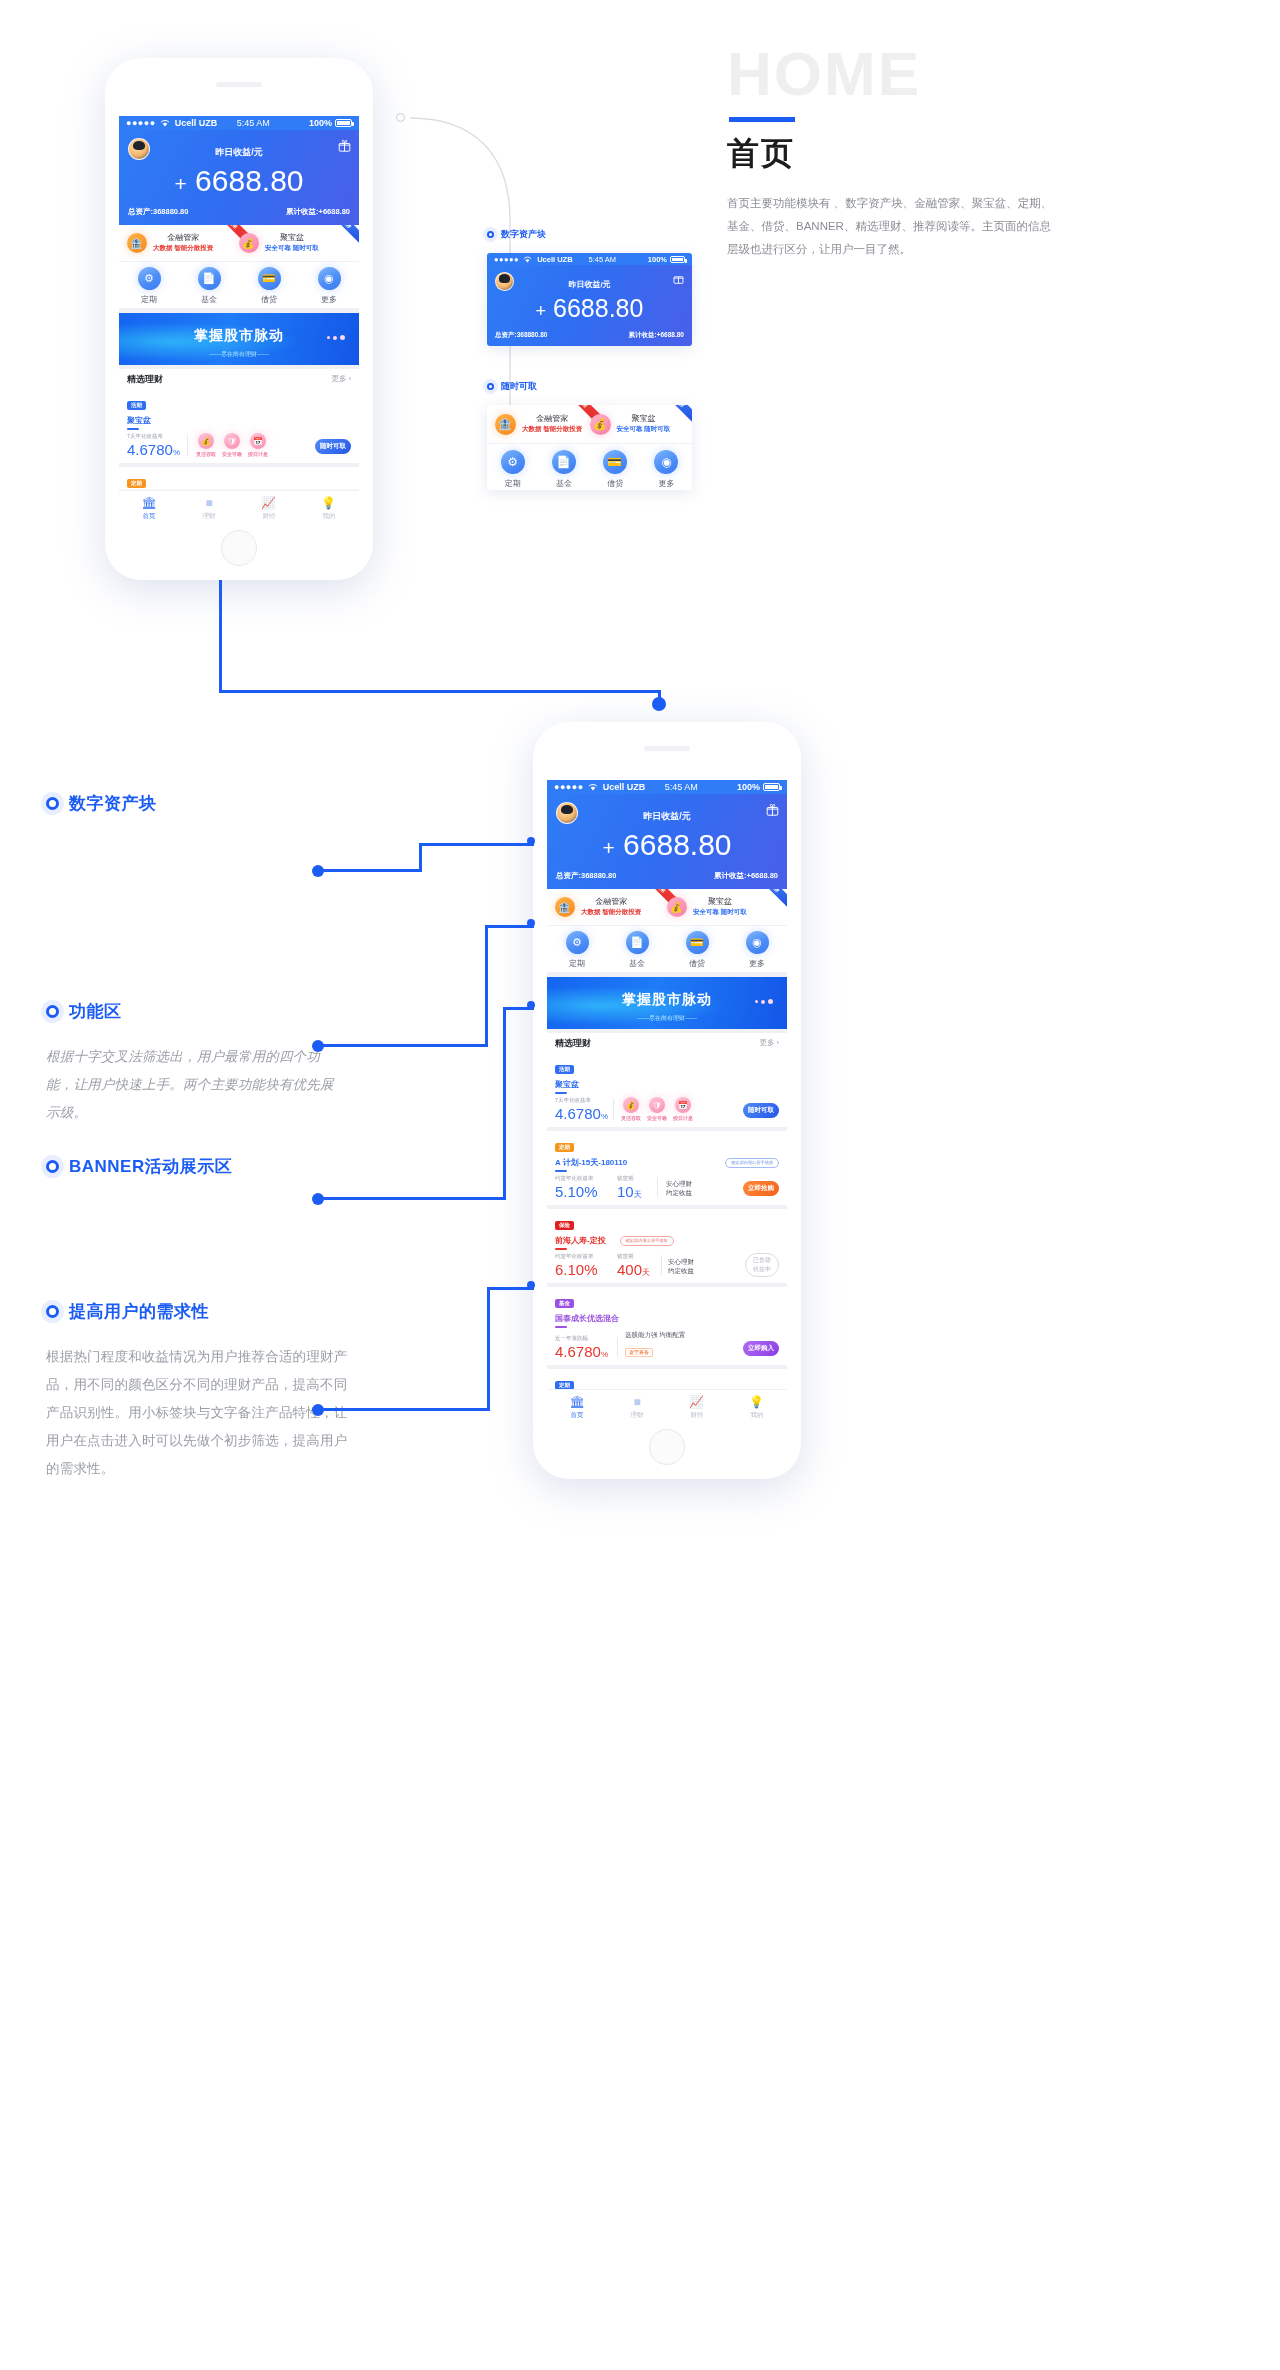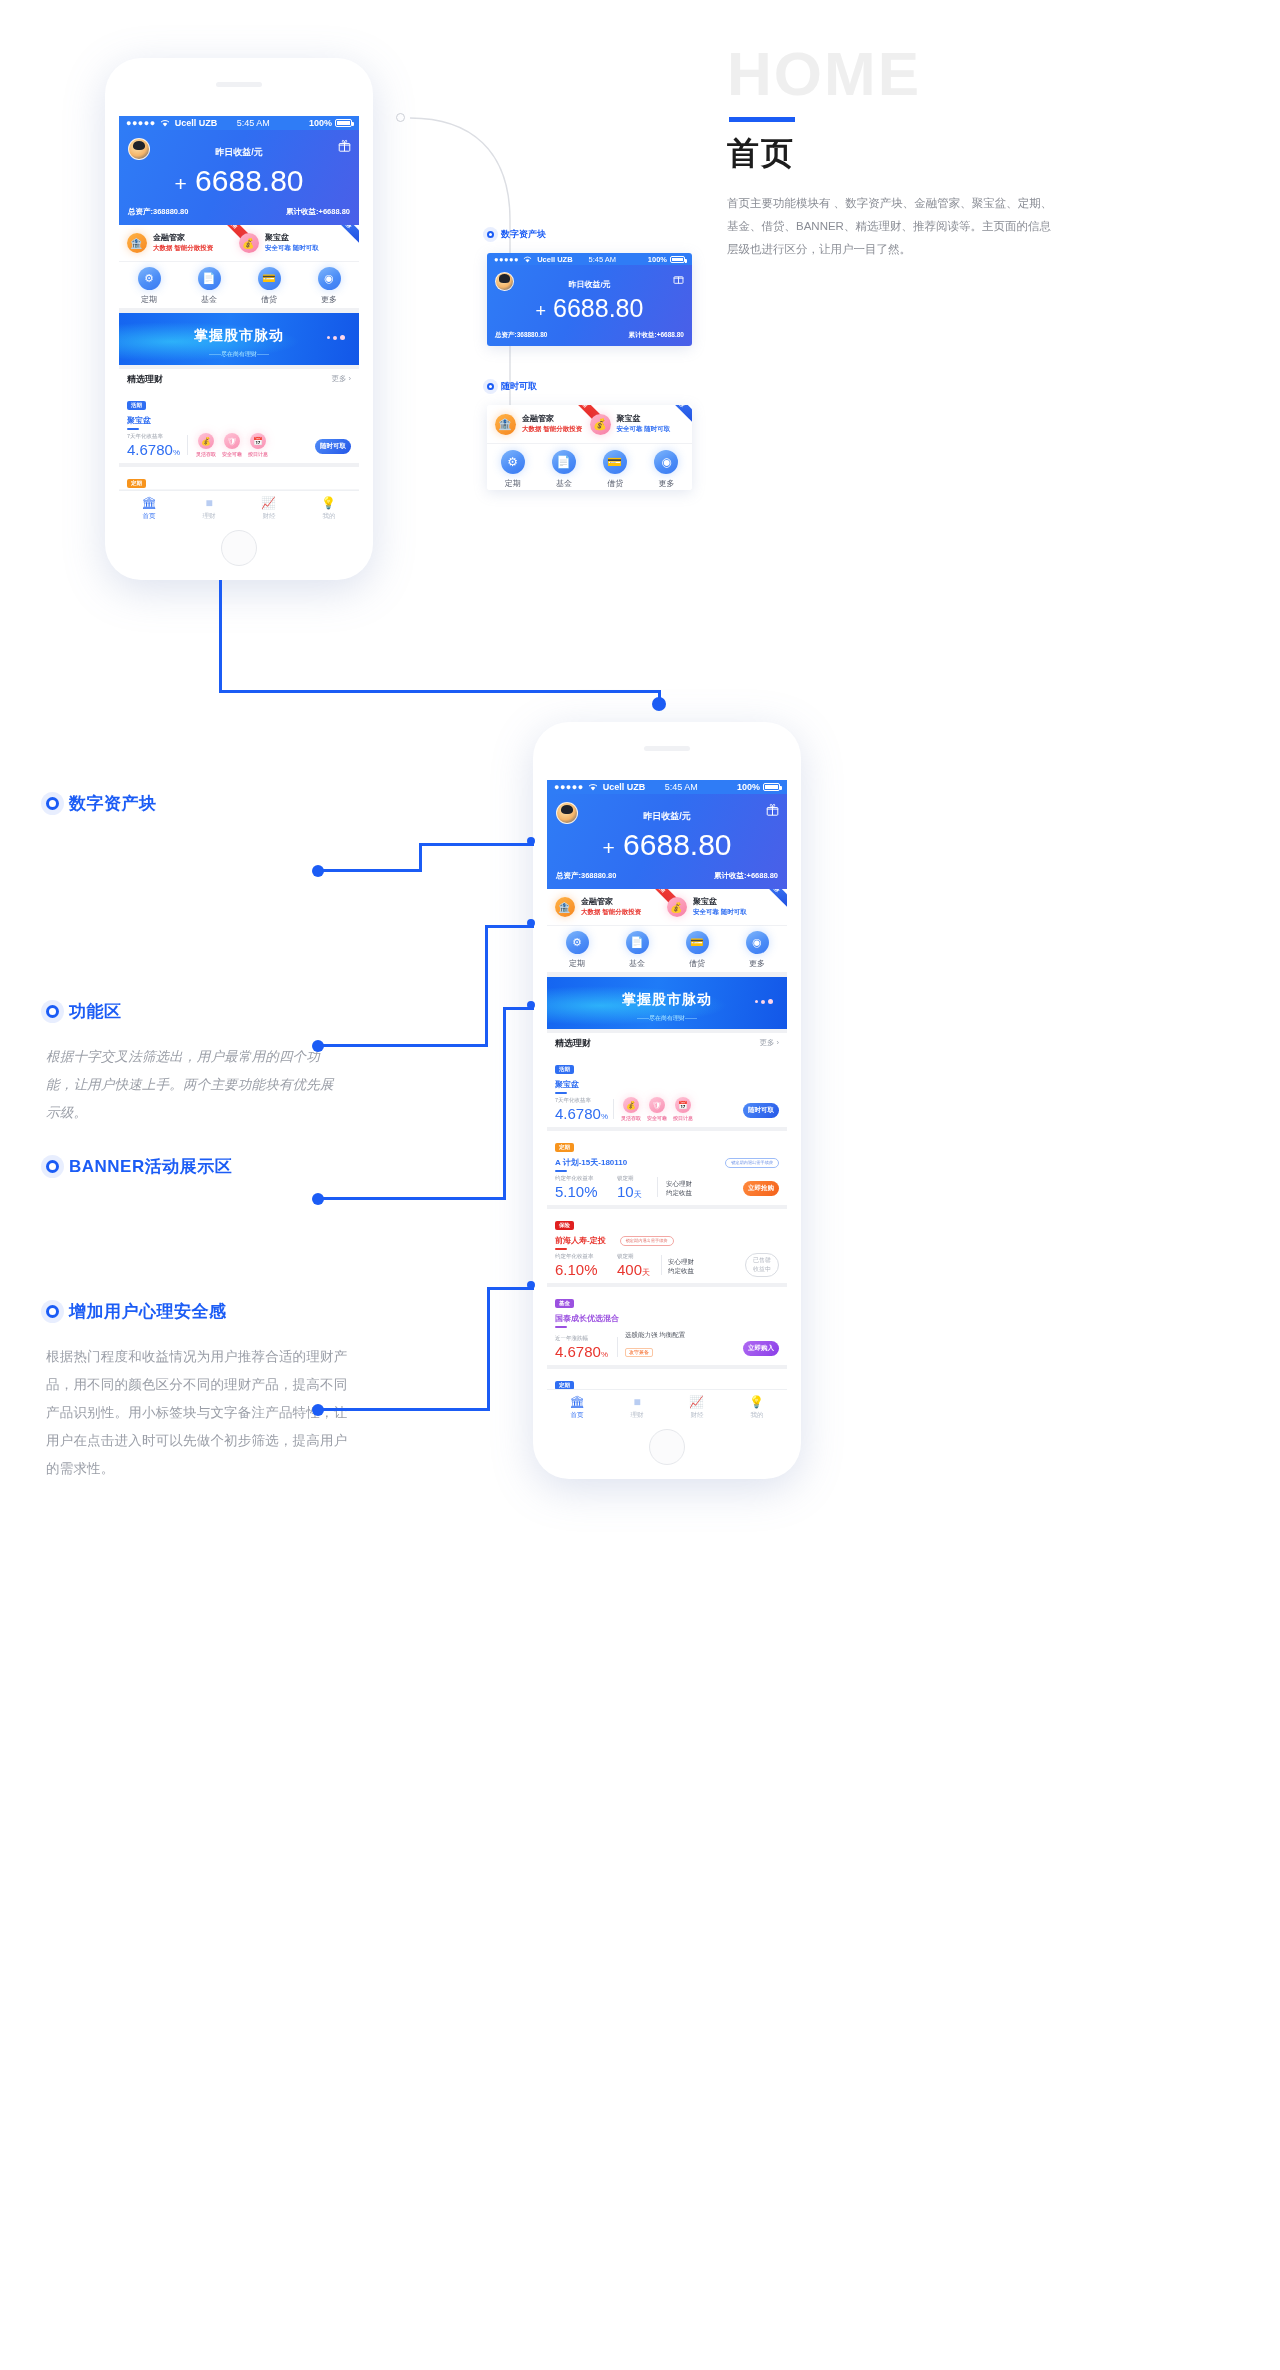--- a/index.html
+++ b/index.html
@@ -85,21 +85,21 @@
 
   .promo-row {
     background: #fff; display: flex; position: relative;
   }
   .promo-cell { flex: 1; display: flex; align-items: center; position: relative; }
   .promo-ic { border-radius: 50%; flex: none; position: relative; }
   .promo-ic.orange { background: linear-gradient(145deg,#ffb347,#f6871f); box-shadow: 0 0 8px rgba(246,135,31,.35); }
   .promo-ic.pink   { background: linear-gradient(145deg,#ffb4c8,#f77fa5); box-shadow: 0 0 8px rgba(247,127,165,.35); }
   .promo-ic span { position:absolute; inset:0; display:flex; align-items:center; justify-content:center; color:#fff; }
   .promo-txt { line-height: 1.35; }
-  .promo-title { font-weight: bold; color: #2b2f38; }
+  .promo-title { font-weight: normal; color: #2b2f38; text-align: center; }
   .promo-sub-red { color: #e8352e; font-weight: bold; }
   .promo-sub-blue { color: #2f6ef2; font-weight: bold; }
   .corner-ribbon {
     position: absolute; color: #fff; font-weight: bold; text-align: center;
     transform: rotate(45deg); transform-origin: center;
   }
   .ribbon-red { background: linear-gradient(135deg,#ff5a4d,#e02020); }
   .ribbon-blue { background: linear-gradient(135deg,#4a8cff,#1f4fe0); }
 
   .grid-row { background: #fff; display: flex; }
@@ -741,21 +741,21 @@
   </div>
   <div class="dot" style="left:312px;top:1193px;width:12px;height:12px;"></div>
   <div class="ln" style="left:318px;top:1197px;width:188px;height:3px;"></div>
   <div class="ln" style="left:503px;top:1007px;width:3px;height:193px;"></div>
   <div class="ln" style="left:503px;top:1007px;width:31px;height:3px;"></div>
   <div class="dot-ring" style="left:527px;top:1001px;width:7px;height:7px;"></div>
 
   <div class="anno" style="left:46px; top:1300px;">
     <div class="anno-head">
       <span class="anno-ring"></span>
-      <span class="anno-title">增加用户心理安全感</span>
+      <span class="anno-title">提高用户的需求性</span>
     </div>
     <div class="anno-body" style="width:305px;">根据热门程度和收益情况为用户推荐合适的理财产品，用不同的颜色区分不同的理财产品，提高不同产品识别性。用小标签块与文字备注产品特性，让用户在点击进入时可以先做个初步筛选，提高用户的需求性。</div>
   </div>
   <div class="dot" style="left:312px;top:1404px;width:12px;height:12px;"></div>
   <div class="ln" style="left:318px;top:1408px;width:172px;height:3px;"></div>
   <div class="ln" style="left:487px;top:1287px;width:3px;height:124px;"></div>
   <div class="ln" style="left:487px;top:1287px;width:47px;height:3px;"></div>
   <div class="dot-ring" style="left:527px;top:1281px;width:7px;height:7px;"></div>
 
 </div>

